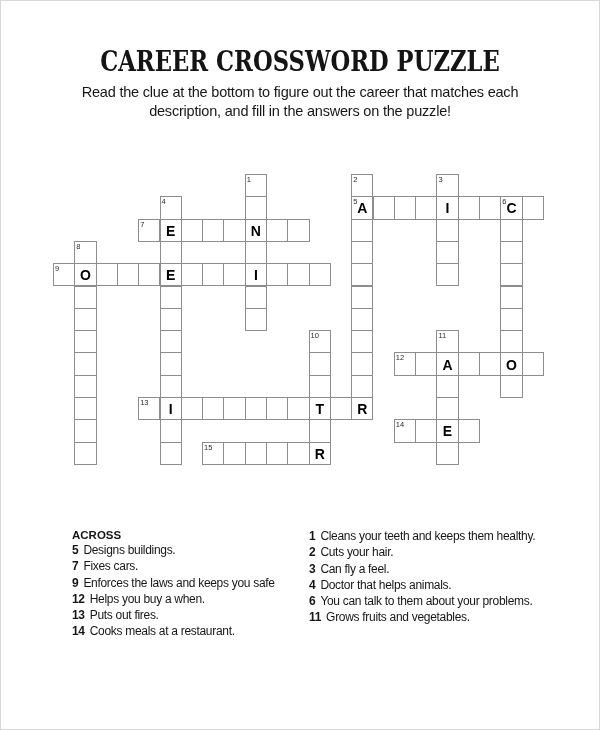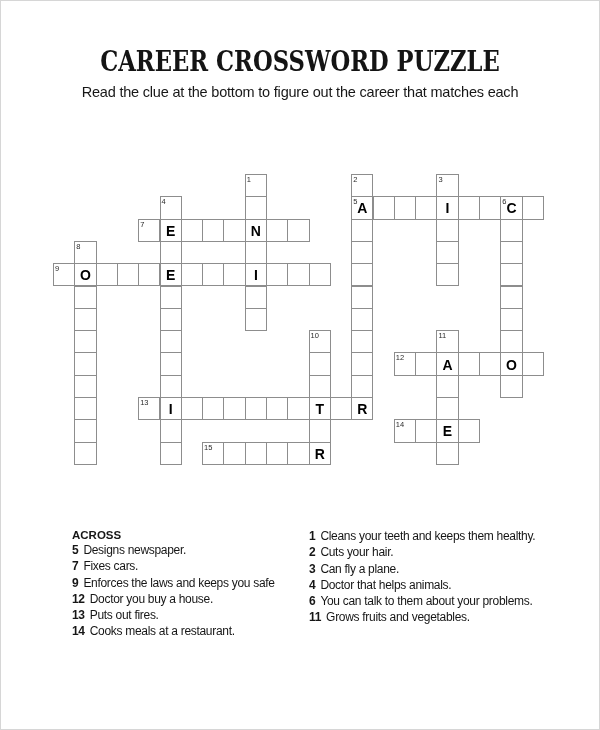--- a/index.html
+++ b/index.html
@@ -73,20 +73,21 @@
 </style>
 </head>
 <body>
 
 <div class="page">
 
   <div class="title">CAREER CROSSWORD PUZZLE</div>
 
   <div class="subtitle">
     <div>Read the clue at the bottom to figure out the career that matches each</div>
+    <div>description, and fill in the answers on the puzzle!</div>
   </div>
 
   <div class="grid">
       <div class="cell" style="left: 191.7px; top: 0px; border-color: rgb(141, 141, 141);">
         <span class="cellnum">1</span>
       </div>
       <div class="cell" style="left: 191.7px; top: 22.3px; border-color: rgb(141, 141, 141);"></div>
       <div class="cell" style="left: 191.7px; top: 44.6px; border-color: rgb(141, 141, 141);">
         <span class="letter">N</span>
       </div>
@@ -248,33 +249,33 @@
       </div>
       <div class="cell" style="left: 170.4px; top: 267.6px; border-color: rgb(141, 141, 141);"></div>
       <div class="cell" style="left: 191.7px; top: 267.6px; border-color: rgb(141, 141, 141);"></div>
       <div class="cell" style="left: 213px; top: 267.6px; border-color: rgb(141, 141, 141);"></div>
       <div class="cell" style="left: 234.3px; top: 267.6px; border-color: rgb(141, 141, 141);"></div>
     </div>
 
   <div class="clues across">
     <div class="clue-header">ACROSS</div>
     <div>
-        <div class="clue-item"><span class="num">5</span><span>Designs newspaper.</span></div>
+        <div class="clue-item"><span class="num">5</span><span>Designs buildings.</span></div>
         <div class="clue-item"><span class="num">7</span><span>Fixes cars.</span></div>
         <div class="clue-item"><span class="num">9</span><span>Enforces the laws and keeps you safe</span></div>
-        <div class="clue-item"><span class="num">12</span><span>Doctor you buy a house.</span></div>
+        <div class="clue-item"><span class="num">12</span><span>Helps you buy a when.</span></div>
         <div class="clue-item"><span class="num">13</span><span>Puts out fires.</span></div>
         <div class="clue-item"><span class="num">14</span><span>Cooks meals at a restaurant.</span></div>
       </div>
   </div>
 
   <div class="clues down">
     <div>
         <div class="clue-item"><span class="num">1</span><span>Cleans your teeth and keeps them healthy.</span></div>
         <div class="clue-item"><span class="num">2</span><span>Cuts your hair.</span></div>
-        <div class="clue-item"><span class="num">3</span><span>Can fly a plane.</span></div>
+        <div class="clue-item"><span class="num">3</span><span>Can fly a feel.</span></div>
         <div class="clue-item"><span class="num">4</span><span>Doctor that helps animals.</span></div>
         <div class="clue-item"><span class="num">6</span><span>You can talk to them about your problems.</span></div>
         <div class="clue-item"><span class="num">11</span><span>Grows fruits and vegetables.</span></div>
       </div>
   </div>
 
 </div>
 
 </body></html>

